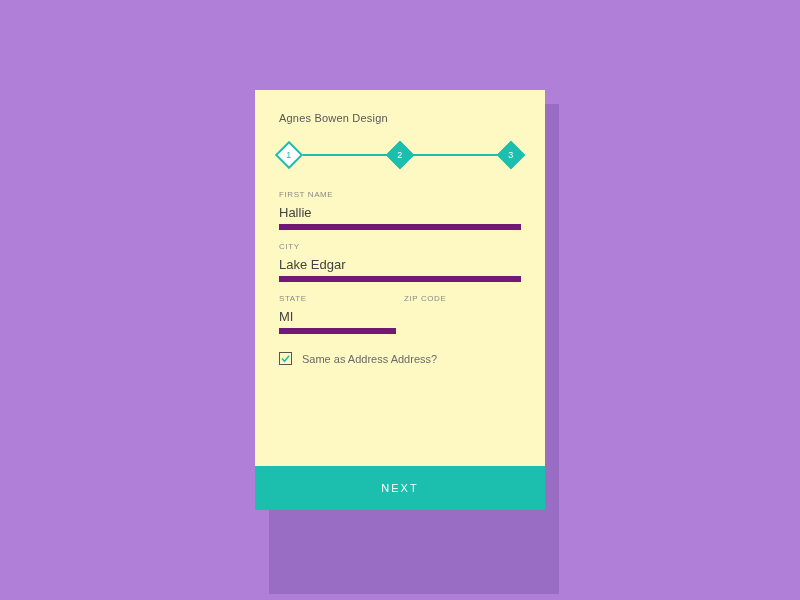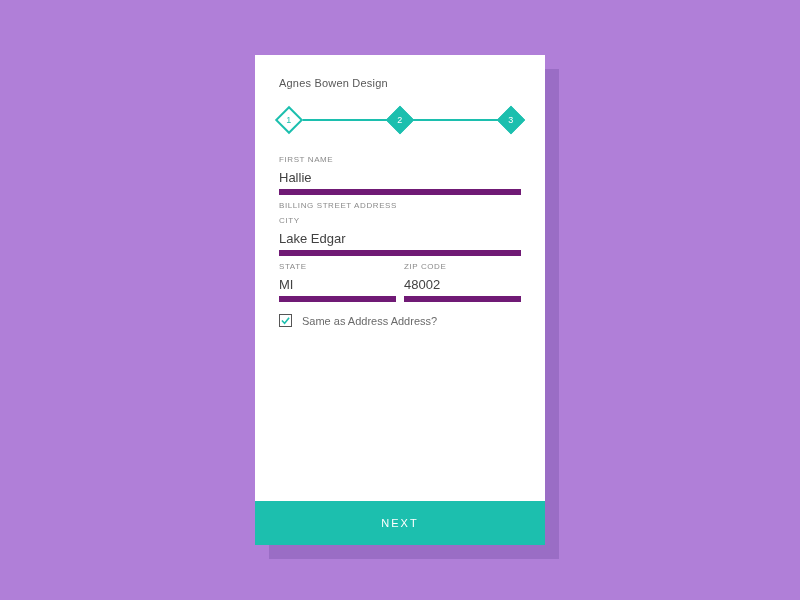--- a/index.html
+++ b/index.html
@@ -20,22 +20,22 @@
       position: absolute;
       top: 14px;
       left: 14px;
       width: 290px;
       height: 490px;
       background: #9a6dc5;
     }
     .card {
       position: relative;
       width: 290px;
-      height: 490px;
-      background: #ffffff;
+      height: 420px;
+      background: #fef9c3;
       display: flex;
       flex-direction: column;
     }
     .card-inner {
       padding: 22px 24px 0 24px;
       flex: 1;
     }
     .brand {
       font-size: 11px;
       color: #575757;
@@ -78,21 +78,21 @@
     .diamond span {
       transform: rotate(-45deg);
       font-size: 9px;
       font-weight: 400;
       color: #1cbfae;
     }
     .diamond.filled span {
       color: #fff;
     }
     .field {
-      margin-bottom: 6px;
+      margin-bottom: 12px;
     }
     .field-label {
       font-size: 8px;
       letter-spacing: 0.6px;
       color: #8a8a8a;
       margin-bottom: 4px;
       text-transform: uppercase;
     }
     .field-input {
       width: 100%;
@@ -167,36 +167,34 @@
         </div>
       </div>
 
       <div class="field">
         <div class="field-label">FIRST NAME</div>
         <input class="field-input" value="Hallie" style="">
       </div>
 
 
       <div class="field">
-        <div class="field-label">BILLING STREET ADDRESS</div>
       </div>
 
       <div class="field">
         <div class="field-label">CITY</div>
         <input class="field-input" value="Lake Edgar" style="">
       </div>
 
       <div class="row">
         <div class="field">
           <div class="field-label">STATE</div>
           <input class="field-input" value="MI" style="">
         </div>
         <div class="field">
           <div class="field-label">ZIP CODE</div>
-          <input class="field-input" value="48002" style="">
         </div>
       </div>
 
       <div class="checkbox-row">
         <div class="checkbox">
           <svg viewBox="0 0 10 10">
               <path d="M1 5 L4 8 L9 2" stroke="#1cbfae" stroke-width="1.8" fill="none"></path>
             </svg>
         </div>
         <div class="checkbox-label">Same as Address Address?</div>

